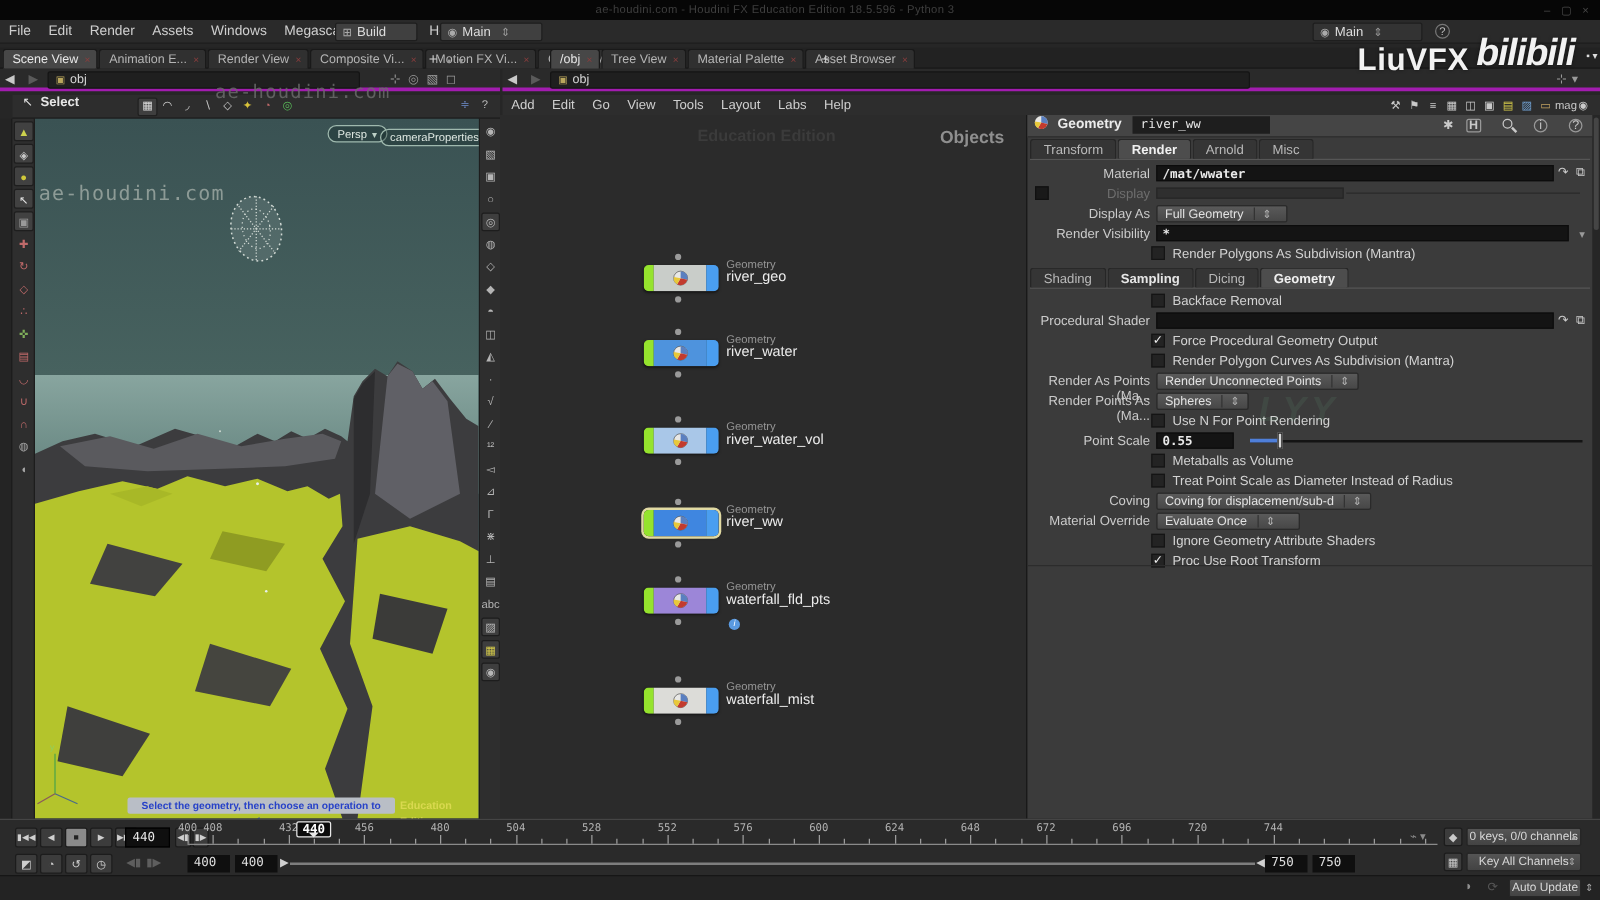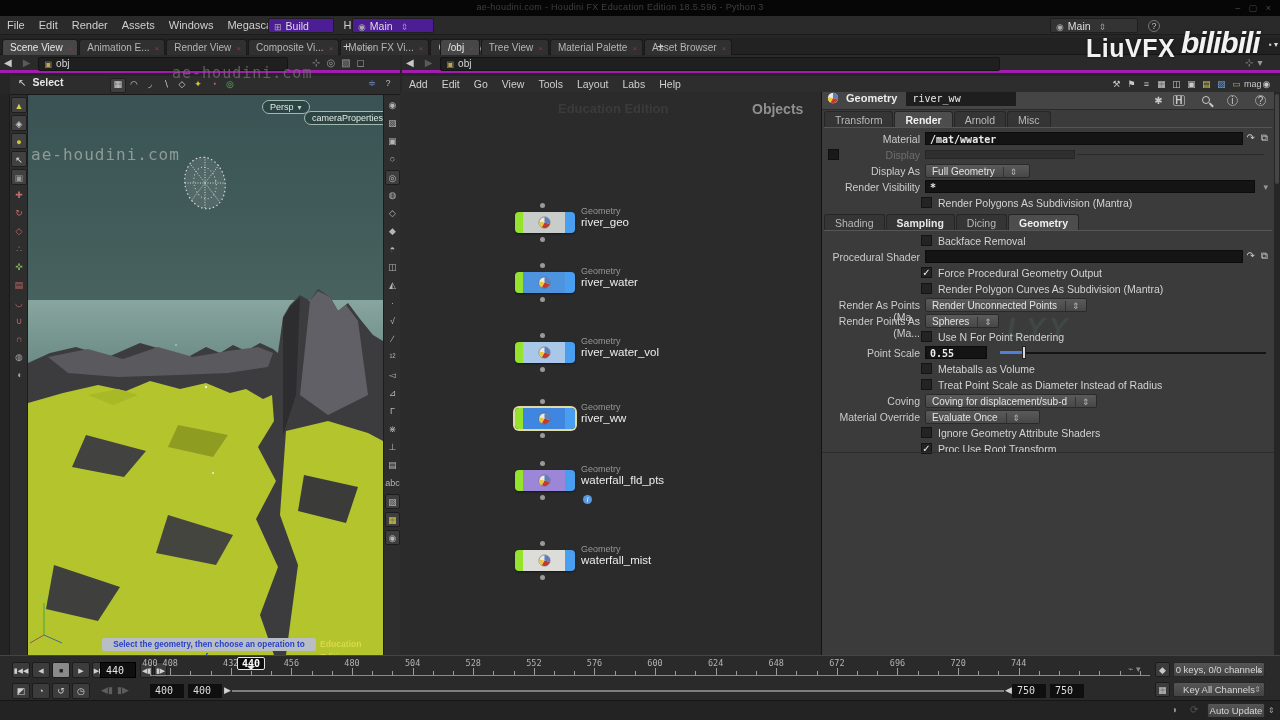--- a/index.html
+++ b/index.html
@@ -9,21 +9,21 @@
   .abs { position:absolute; }
 
   
   #titlebar { left:0; top:0; width:1280px; height:16px; background:#060606; }
   #titlebar .ttl { position:absolute; left:0; right:40px; top:2px; text-align:center; font-size:9px; color:#3f3f3f; letter-spacing:.3px; }
   #titlebar .winbtns { position:absolute; right:6px; top:3px; color:#4a4a4a; font-size:9px; letter-spacing:3px; }
 
   
   #menubar { left:0; top:16px; width:1280px; height:19px; background:#2a2a2a; border-bottom:1px solid #1c1c1c; }
   .menu-item { display:inline-block; padding:3px 7px 0 7px; color:#cfcfcf; font-size:11px; }
-  .dd-btn { position:absolute; top:2px; height:15px; background:#4c1d95; border:1px solid #1e1e1e; color:#ddd; font-size:10.5px; padding:1px 6px 0 5px; border-radius:2px; }
+  .dd-btn { position:absolute; top:2px; height:15px; background:#404040; border:1px solid #1e1e1e; color:#ddd; font-size:10.5px; padding:1px 6px 0 5px; border-radius:2px; }
   .dd-btn .ud { color:#9a9a9a; margin-left:8px; font-size:9px; }
   .glyph { font-size:9px; color:#aaa; margin-right:4px; }
   .qmark { display:inline-block; width:12px; height:12px; border:1px solid #777; border-radius:50%; color:#bbb; font-size:9px; text-align:center; line-height:11px; }
 
   
   #brand { left:1078px; top:24px; width:200px; height:44px; color:#f2f2f2; z-index:60; pointer-events:none; }
   #brand .b1 { position:absolute; left:8px; top:10px; font-size:25px; font-weight:bold; letter-spacing:0.5px; text-shadow:0 0 3px rgba(0,0,0,.5); }
   #brand .b2 { position:absolute; left:103px; top:2px; font-size:30px; font-weight:bold; font-style:italic; letter-spacing:-1px; text-shadow:0 0 3px rgba(0,0,0,.5); }
   #brand .b3 { position:absolute; right:0px; top:16px; font-size:8px; color:#ddd; }
 
@@ -317,21 +317,21 @@
 
       <g>
         <line x1="16" y1="540" x2="16" y2="508" stroke="#6fae3f" stroke-width="1.5"></line>
         <line x1="16" y1="540" x2="34" y2="548" stroke="#4a6a8a" stroke-width="1"></line>
         <line x1="16" y1="540" x2="2" y2="548" stroke="#8a5a5a" stroke-width="1"></line>
         <text x="12" y="505" fill="#8fcf5f" font-size="7">y</text>
       </g>
     </svg>
     <span class="abs" id="vp-watermark">ae-houdini.com</span>
     <span class="abs pill" style="left:234px; top:5px;"><span>Persp</span><span class="ud">▾</span></span>
-    <span class="abs pill" style="left:276px; top:16px;"><span>cameraProperties</span></span>
+    <span class="abs pill" style="left:276px; top:8px;"><span>cameraProperties</span></span>
     <div class="abs" id="hintbar">Select the geometry, then choose an operation to perform.</div>
     <span class="abs" id="edition">Education Edition</span>
   </div>
 
   <div class="abs" id="network">
     <span class="abs" id="net-watermark">Education Edition</span>
     <span class="abs" id="net-heading">Objects</span>
     <div>
         <div>
         <span class="ndot" style="margin-top: -9px; top: 120px;"></span>

